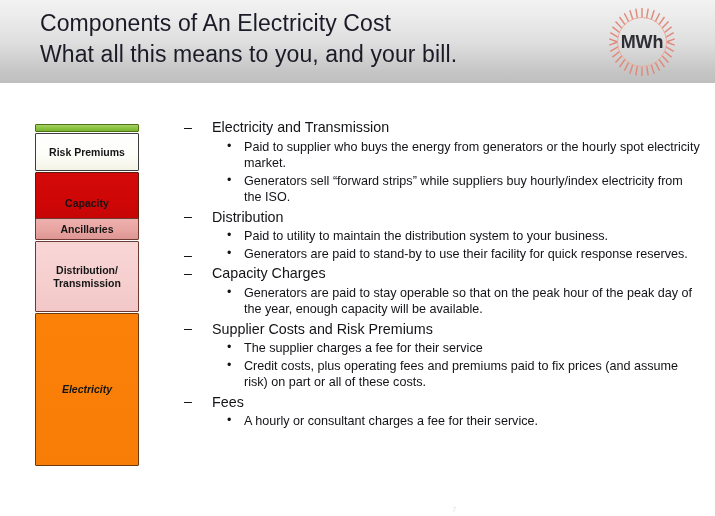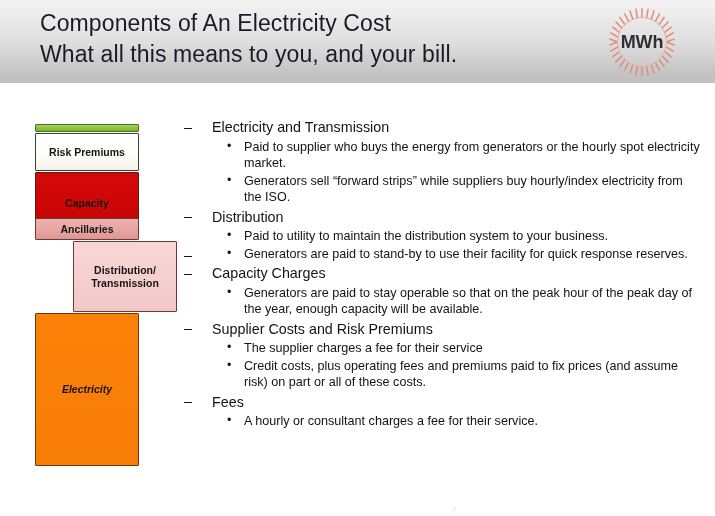--- a/index.html
+++ b/index.html
@@ -106,21 +106,20 @@
   }
   .seg-anc {
     top: 94px; height: 22px;
     background: linear-gradient(to bottom, #eeb0ad 0%, #e8a5a2 55%, #dd9693 100%);
     border: 1px solid #6b3a32;
   }
   .seg-dist {
     top: 117px; height: 71px;
     background: linear-gradient(to bottom, #f9d6d6 0%, #f6cfcf 55%, #f2c7c7 100%);
     border: 1px solid #6b3a32;
-    margin-left: 38px;
   }
   .seg-elec {
     top: 189px; height: 153px;
     background: linear-gradient(to bottom, #fc8108 0%, #fa7f08 50%, #f87d06 100%);
     border: 1px solid #6b3a10;
     font-style: italic;
   }
 
   
   .content {

